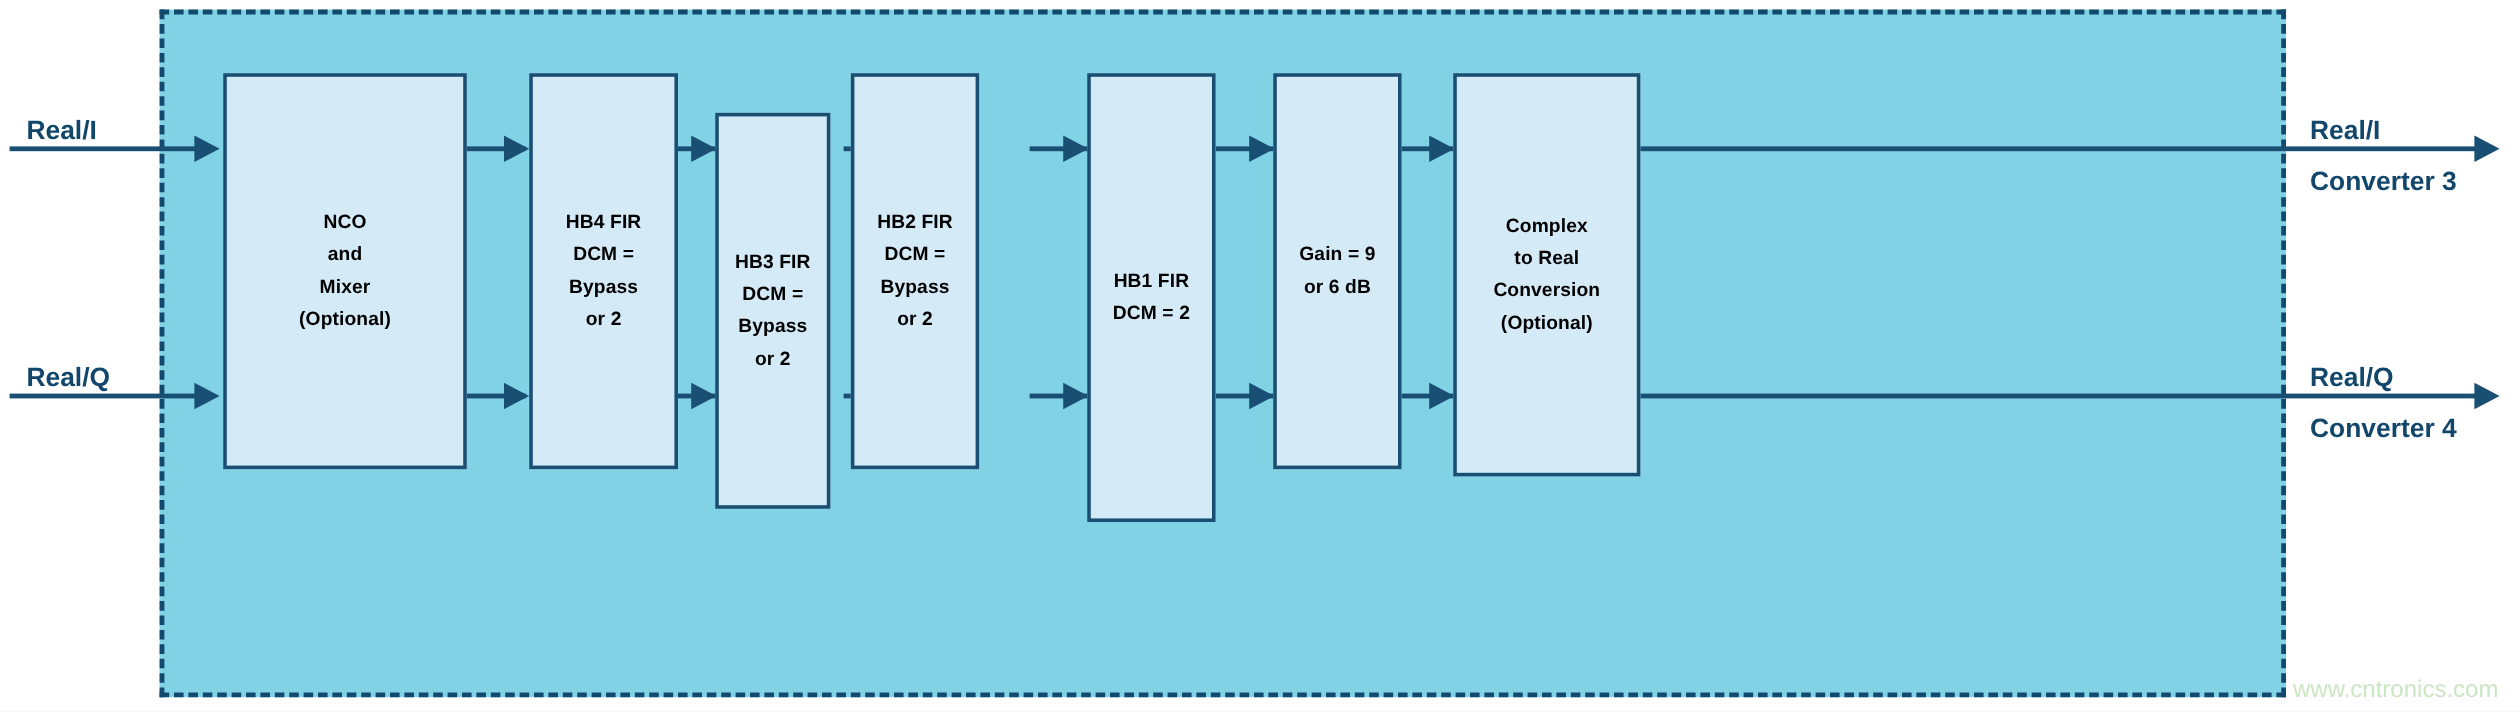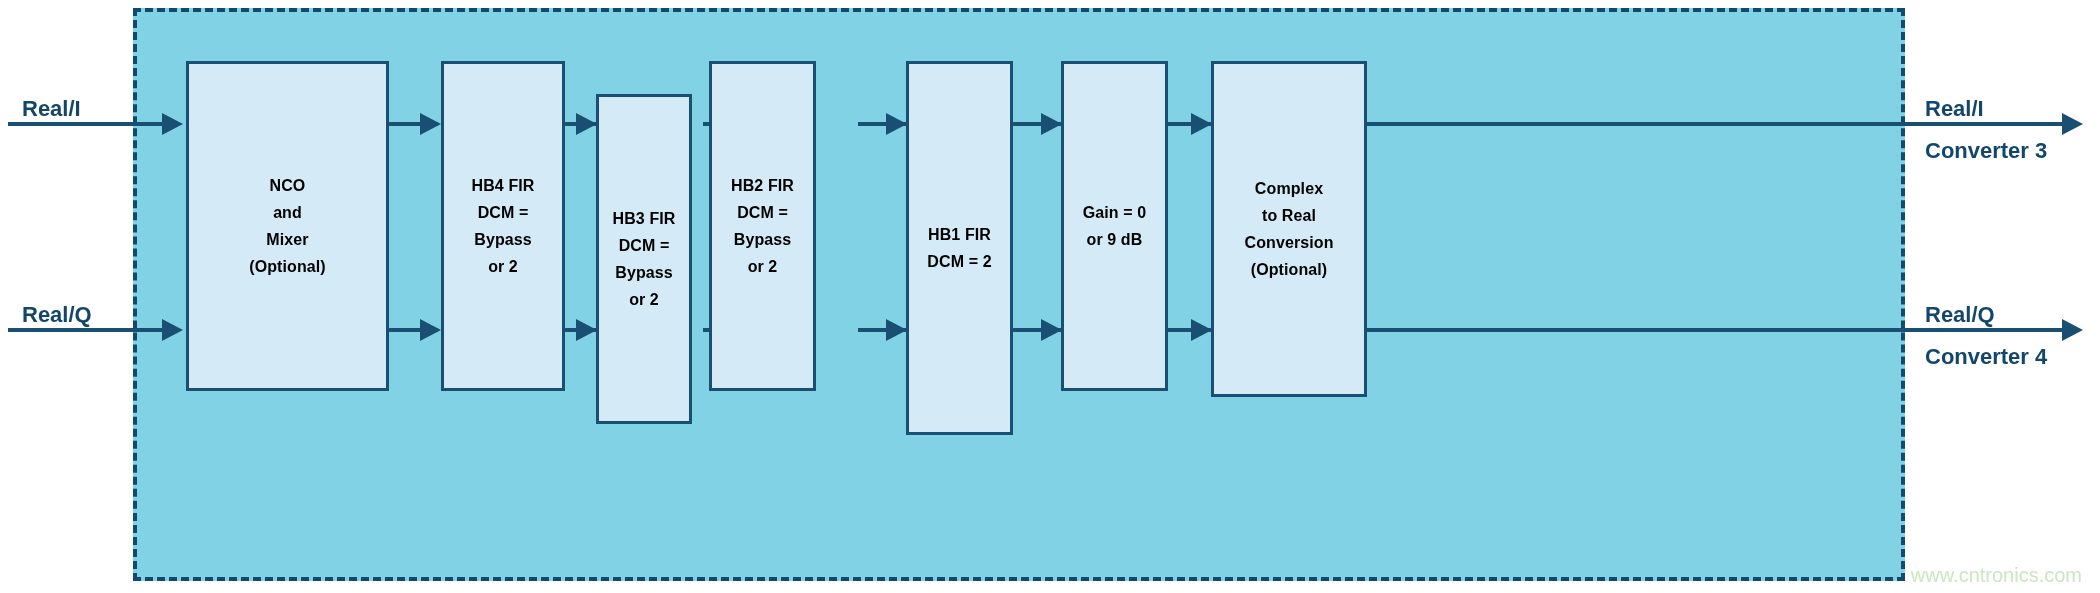--- a/index.html
+++ b/index.html
@@ -182,22 +182,22 @@
     <span class="ln">Bypass</span>
     <span class="ln">or 2</span>
   </div>
 
   <div class="block" style="left:906px; top:61px; width:107px; height:374px;">
     <span class="ln">HB1 FIR</span>
     <span class="ln">DCM = 2</span>
   </div>
 
   <div class="block" style="left:1061px; top:61px; width:107px; height:330px;">
-    <span class="ln">Gain = 0</span>
-    <span class="ln">or 9 dB</span>
+    <span class="ln">Gain = 9</span>
+    <span class="ln">or 6 dB</span>
   </div>
 
   <div class="block" style="left:1211px; top:61px; width:156px; height:336px;">
     <span class="ln">Complex</span>
     <span class="ln">to Real</span>
     <span class="ln">Conversion</span>
     <span class="ln">(Optional)</span>
   </div>
 
   <div id="watermark">www.cntronics.com</div>

